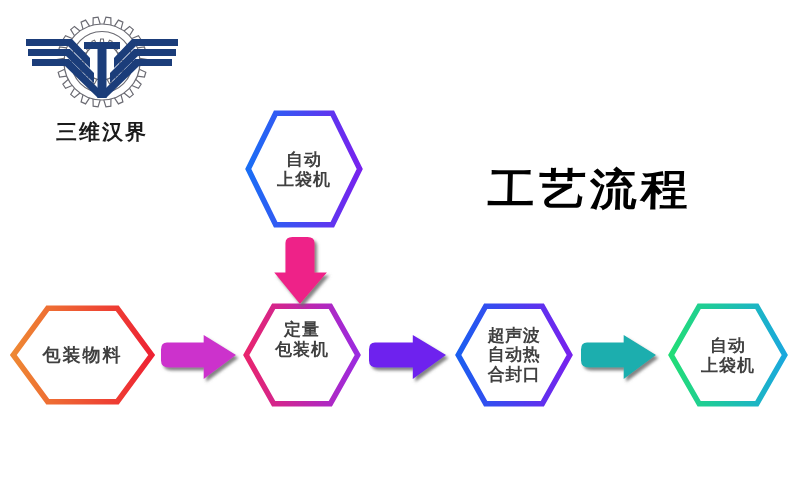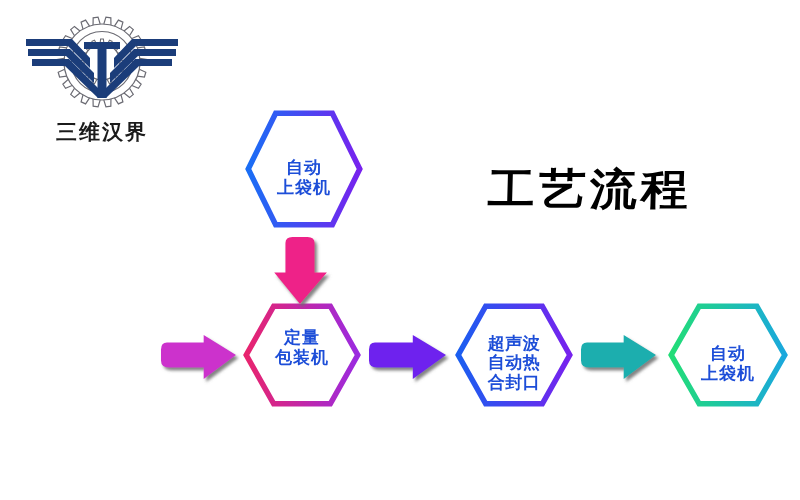--- a/index.html
+++ b/index.html
@@ -63,27 +63,26 @@
   .hex-label {
     position: absolute;
     left: 0; top: 0;
     width: 100%; height: 100%;
     display: flex;
     flex-direction: column;
     align-items: center;
     justify-content: center;
     font-size: 17px;
     font-weight: 700;
-    color: #1d4ed8;
+    color: #404040;
     letter-spacing: 1px;
     line-height: 1.18;
     text-align: center;
     pointer-events: none;
     font-family: "DejaVu Sans", "Liberation Sans", sans-serif;
-    margin-top: 8px;
   }
   .hex-label.small { font-size: 17px; line-height: 1.15; letter-spacing: 0.5px; }
   .hex-label.wide  { font-size: 18px; letter-spacing: 2px; }
   .hex-label span { display: block; white-space: nowrap; }
 
   
   .arrow { position: absolute; }
   .arrow svg { position: absolute; left: 0; top: 0; overflow: visible; }
 </style>
 </head>
@@ -120,20 +119,34 @@
           <rect x="75.5" y="30" width="9" height="56"></rect>
           <rect x="62" y="30" width="36" height="7"></rect>
         </g>
       </svg>
     </div>
     <div id="logo-text">三维汉界</div>
   </div>
 
   <div id="flow-title" class="abs">工艺流程</div>
 
+  <div class="hex-node" id="node-material" style="left: 10px; top: 305px; width: 145px; height: 100px;">
+    <svg id="svg-material" xmlns="http://www.w3.org/2000/svg" width="145" height="100" viewBox="0 0 145 100">
+        <defs>
+          <linearGradient id="grad-material" x1="0" y1="0" x2="1" y2="0">
+            <stop offset="0%" stop-color="#ee8833"></stop>
+            <stop offset="100%" stop-color="#ee2233"></stop>
+          </linearGradient>
+        </defs>
+        <polygon points="37.70,3.25 107.30,3.25 141.75,50.00 107.30,96.75 37.70,96.75 3.25,50.00" fill="none" stroke="url(#grad-material)" stroke-width="5.5" stroke-linejoin="miter"></polygon>
+      </svg>
+    <div class="hex-label wide">
+      <span>包装物料</span>
+    </div>
+  </div>
 
   <div class="hex-node" id="node-loader-top" style="left: 245px; top: 110px; width: 118px; height: 118px;">
     <svg id="svg-loader-top" xmlns="http://www.w3.org/2000/svg" width="118" height="118" viewBox="0 0 118 118">
         <defs>
           <linearGradient id="grad-bag-loader-top" x1="0" y1="0" x2="1" y2="0">
             <stop offset="0%" stop-color="#1a6ef5"></stop>
             <stop offset="100%" stop-color="#7722ee"></stop>
           </linearGradient>
         </defs>
         <polygon points="30.68,3.25 87.32,3.25 114.75,59.00 87.32,114.75 30.68,114.75 3.25,59.00" fill="none" stroke="url(#grad-bag-loader-top)" stroke-width="5.5" stroke-linejoin="miter"></polygon>

